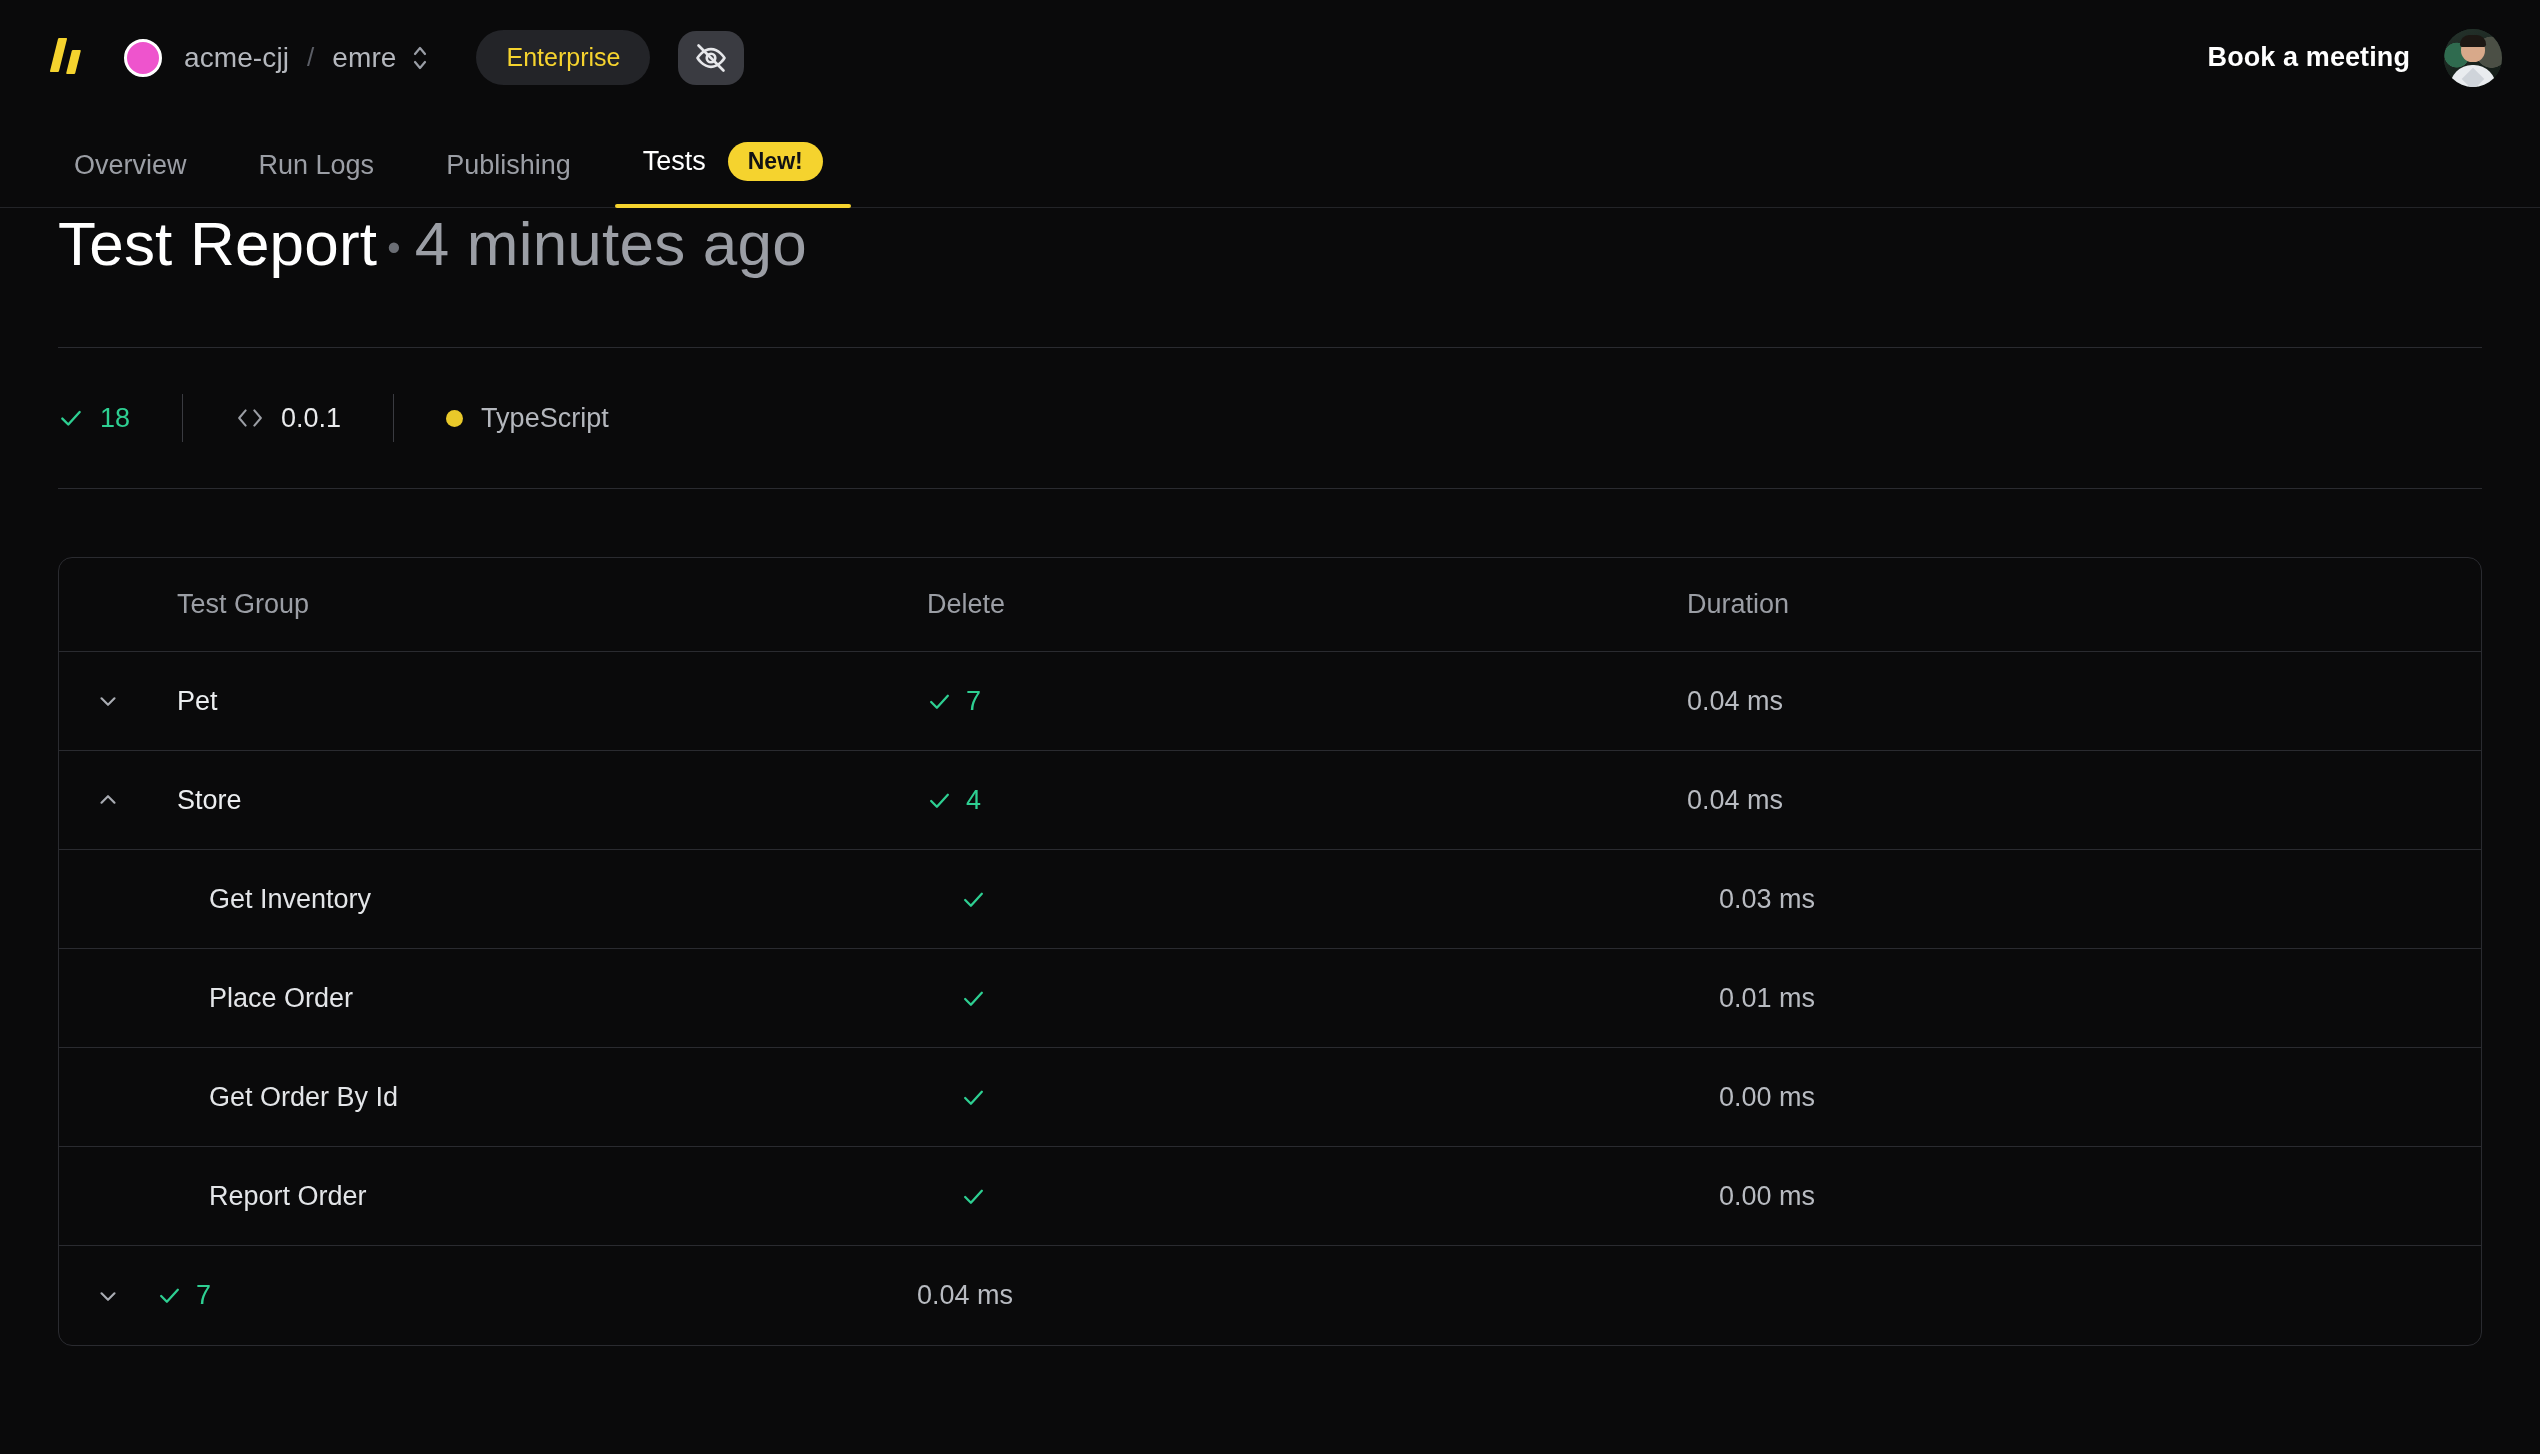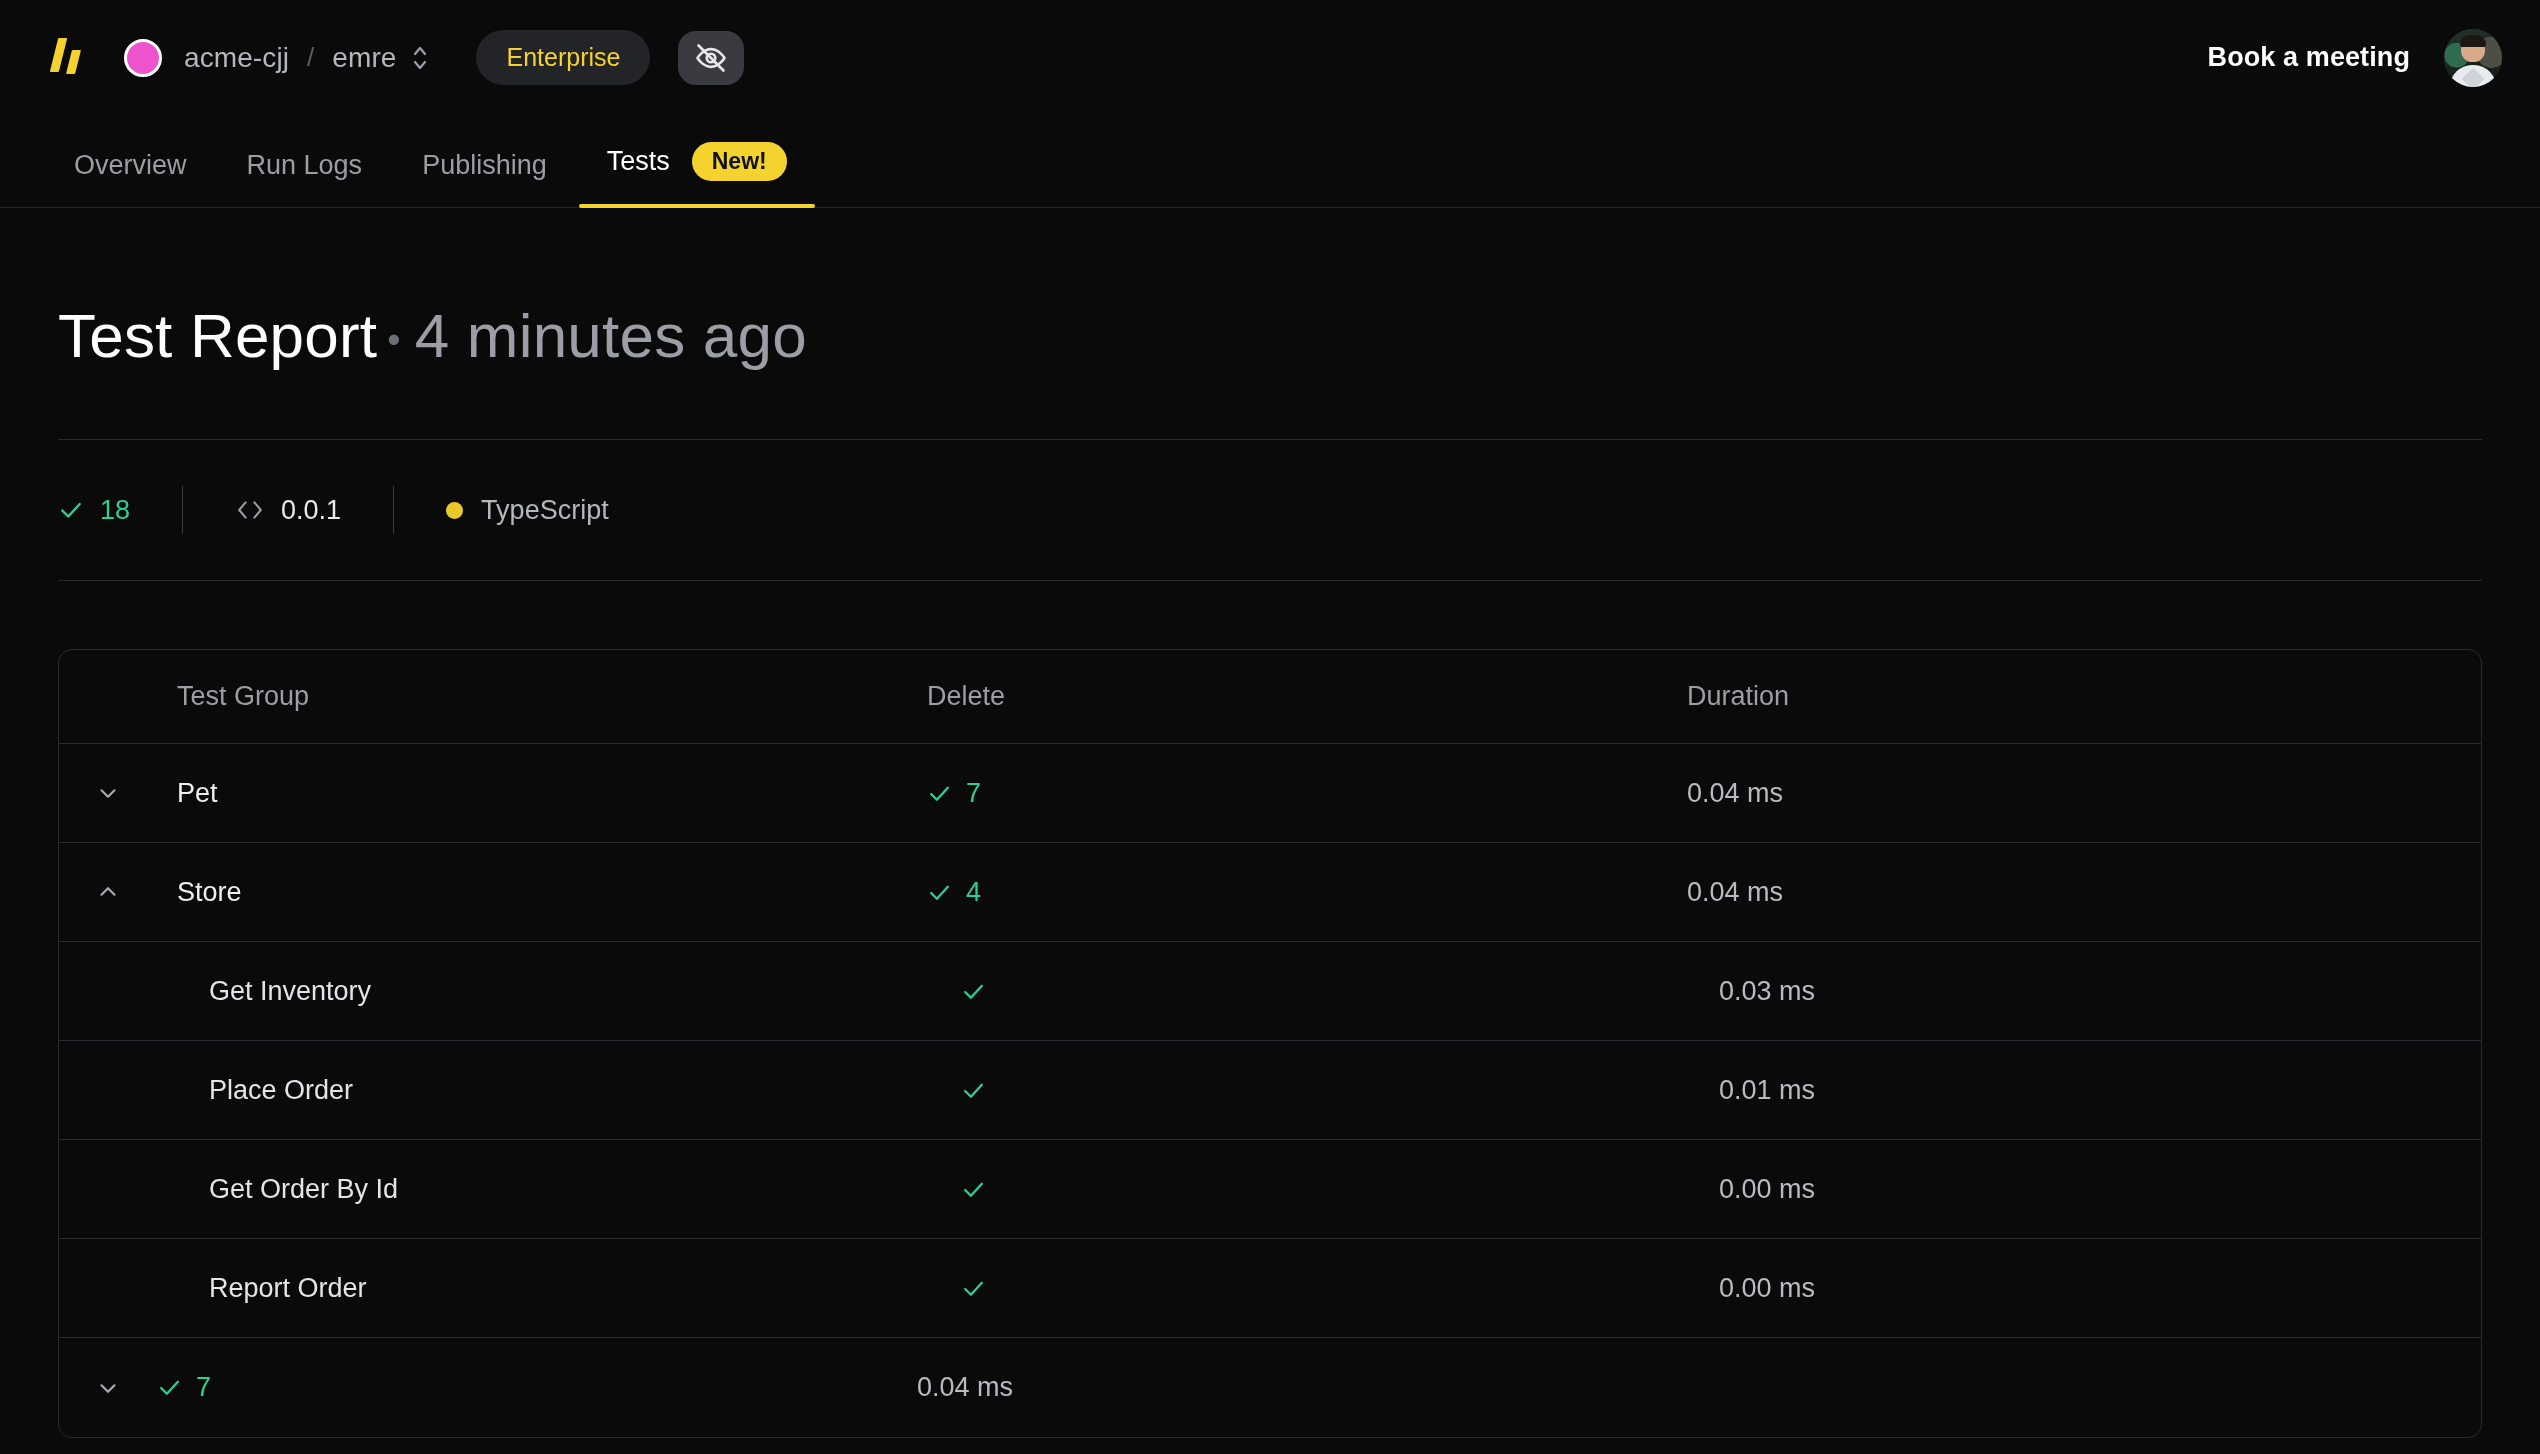--- a/index.html
+++ b/index.html
@@ -138,21 +138,21 @@
 
   
   .navbar{
     height:93px;
     display:flex;
     align-items:flex-end;
     padding:0 46px;
     border-bottom:1px solid #232428;
     position:relative;
   }
-  .nav-inner{ display:flex; align-items:flex-end; gap:4px; }
+  .nav-inner{ display:flex; align-items:flex-end; gap:16px; }
   .tab{
     font-size:27px;
     color:#9b9ea5;
     padding:0 28px 26px 28px;
     white-space:nowrap;
     position:relative;
     display:flex;
     align-items:center;
   }
   .tab.active{ color:#ffffff; }
@@ -171,21 +171,20 @@
     font-weight:bold;
     padding:8px 20px;
     border-radius:999px;
     margin-left:22px;
     line-height:1;
   }
 
   
   .main{ padding:0 58px; }
   .page-title{
-    margin-top:92px;
     font-size:62px;
     color:#ffffff;
     font-weight:normal;
     white-space:nowrap;
     letter-spacing:.2px;
   }
   .page-title .dot{
     color:#6b6e75;
     font-size:38px;
     vertical-align:middle;

